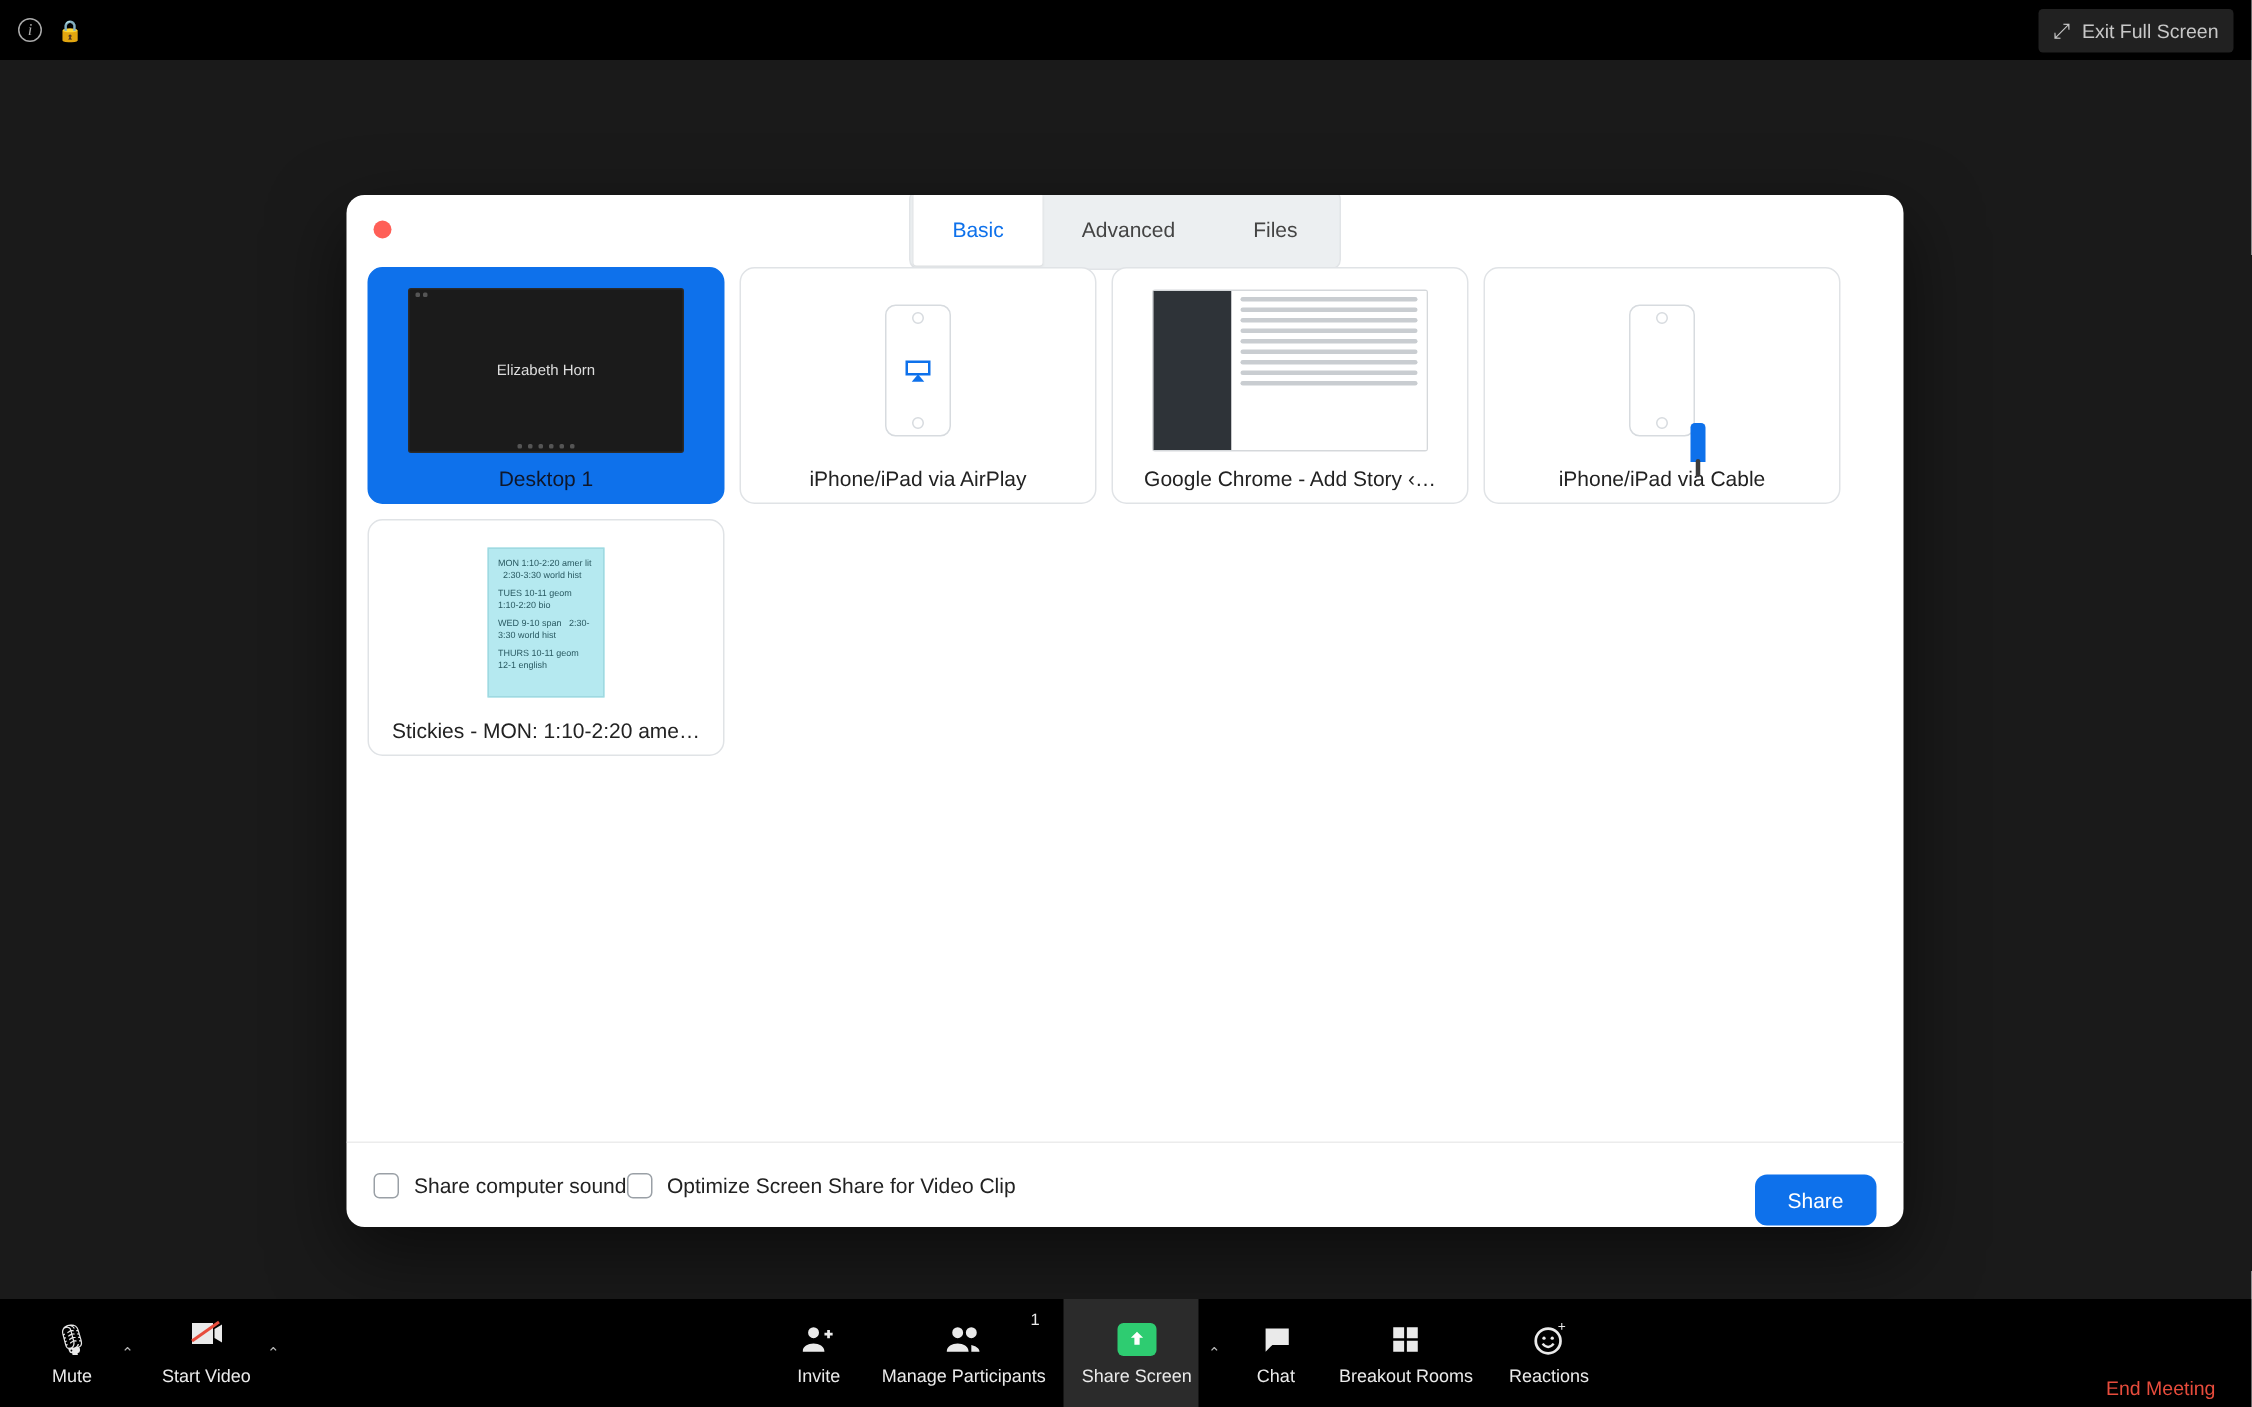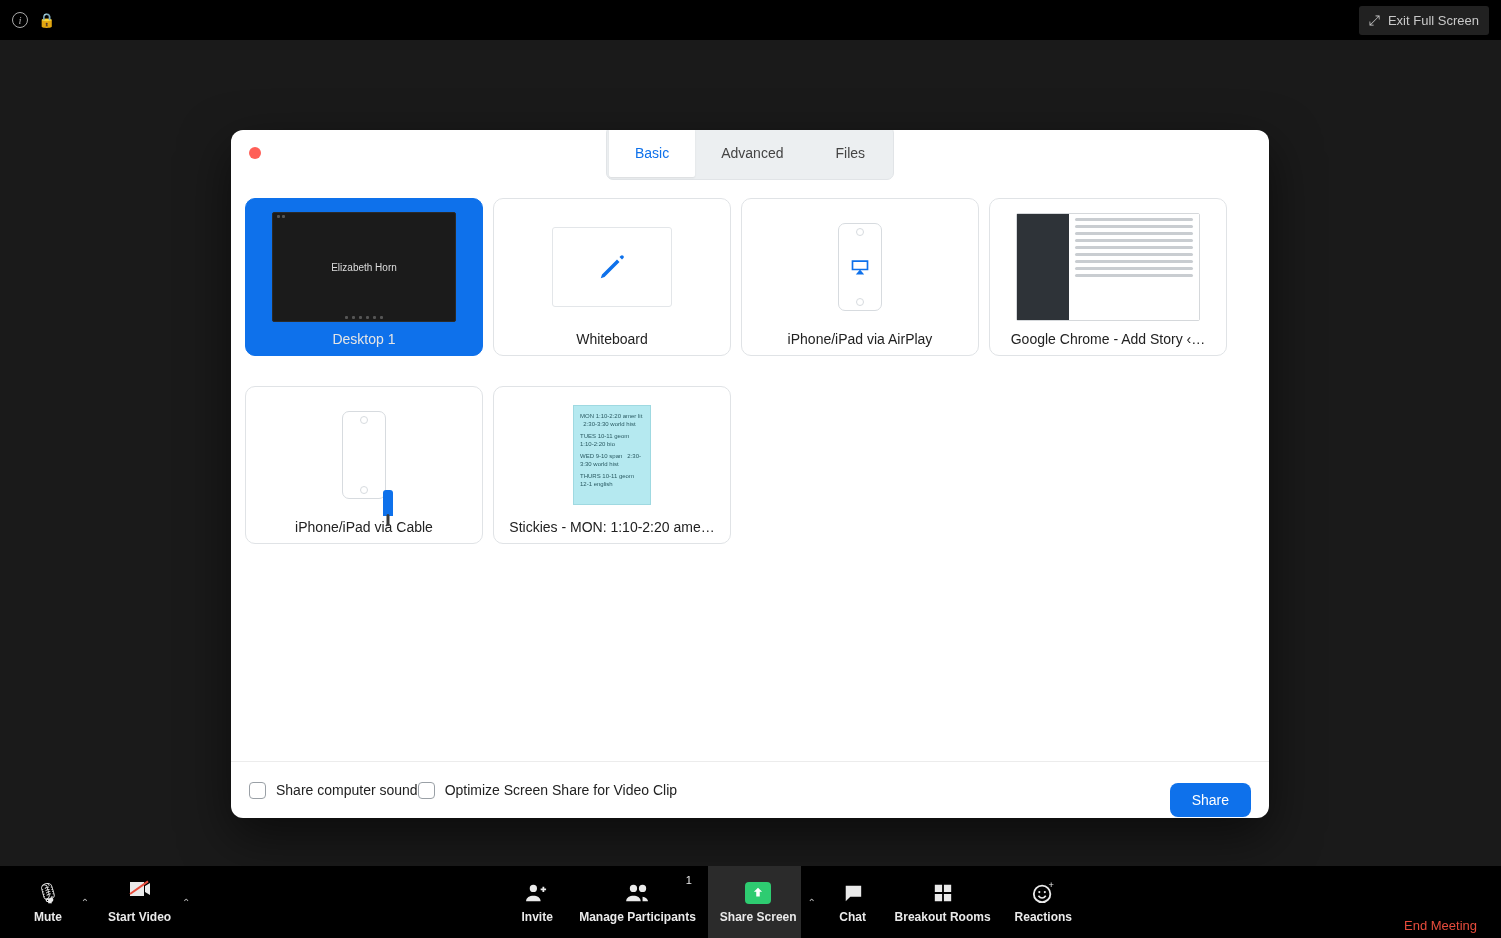--- a/index.html
+++ b/index.html
@@ -69,21 +69,21 @@
     position: relative;
     min-width: 60px;
   }
   .tb-item.with-caret { padding-right: 4px; }
   .tb-caret {
     display: flex; align-items: center; justify-content: center;
     width: 22px; cursor: pointer; color: #bababa;
     font-size: 10px;
   }
   .tb-icon { font-size: 20px; height: 26px; display: flex; align-items: center; justify-content: center; }
-  .tb-label { margin-top: 4px; font-size: 12px; color: #eaeaea; white-space: nowrap; font-weight: bold; }
+  .tb-label { margin-top: 4px; font-size: 12px; color: #eaeaea; white-space: nowrap; }
   .tb-item.active { background: #2b2b2b; text-align: right; }
   .tb-item .badge {
     position: absolute;
     top: 8px; right: 16px;
     font-size: 11px; color: #eaeaea;
   }
   .end-meeting {
     color: #e74c3c;
     font-size: 13px;
     padding: 0 10px;
@@ -174,21 +174,20 @@
     height: 158px;
     border: 1px solid #e0e3e6;
     border-radius: 10px;
     background: #fff;
     display: flex;
     flex-direction: column;
     align-items: center;
     padding: 10px 8px 8px 8px;
     cursor: pointer;
     position: relative;
-    margin-top: 20px;
   }
   .card.selected {
     background: #0e71eb;
     border-color: #0e71eb;
     color: #fff;
   }
   .card .thumb {
     flex: 1;
     width: 100%;
     display: flex; align-items: center; justify-content: center;
@@ -196,21 +195,21 @@
   .card .caption {
     font-size: 14px;
     color: #222;
     padding-top: 6px;
     width: 100%;
     text-align: center;
     white-space: nowrap;
     overflow: hidden;
     text-overflow: ellipsis;
   }
-  .card.selected .caption { color: #e5e5e5; text-align: center; }
+  .card.selected .caption { color: #0f172a; text-align: center; }
 
   
   .desk-thumb {
     width: 184px; height: 110px;
     background: #1b1b1b;
     border: 1px solid #2a2a2a;
     border-radius: 2px;
     position: relative;
     display: flex; align-items: center; justify-content: center;
     color: #ddd; font-size: 10px;
@@ -375,30 +374,20 @@
                 <span></span>
                 <span></span>
                 <span></span>
                 <span></span>
               </div>
           </div>
         </div>
         <div class="caption">Desktop 1</div>
       </div>
 
-      <div class="card">
-        <div class="thumb">
-          <div class="wb-thumb">
-            <svg width="30" height="30" viewBox="0 0 24 24">
-              <path fill="#0e71eb" d="M3 21l3-1 12-12-2-2L4 18l-1 3zM18 4l2 2 1-1c.6-.6.6-1.4 0-2s-1.4-.6-2 0l-1 1z"></path>
-            </svg>
-          </div>
-        </div>
-        <div class="caption">Whiteboard</div>
-      </div>
 
       <div class="card">
         <div class="thumb">
           <div class="phone-thumb">
             <svg class="airplay-icon" width="20" height="18" viewBox="0 0 24 20">
               <path fill="none" stroke="#0e71eb" stroke-width="2" d="M3 3h18v10H3z"></path>
               <path fill="#0e71eb" d="M12 13l5 6H7z"></path>
             </svg>
           </div>
         </div>

